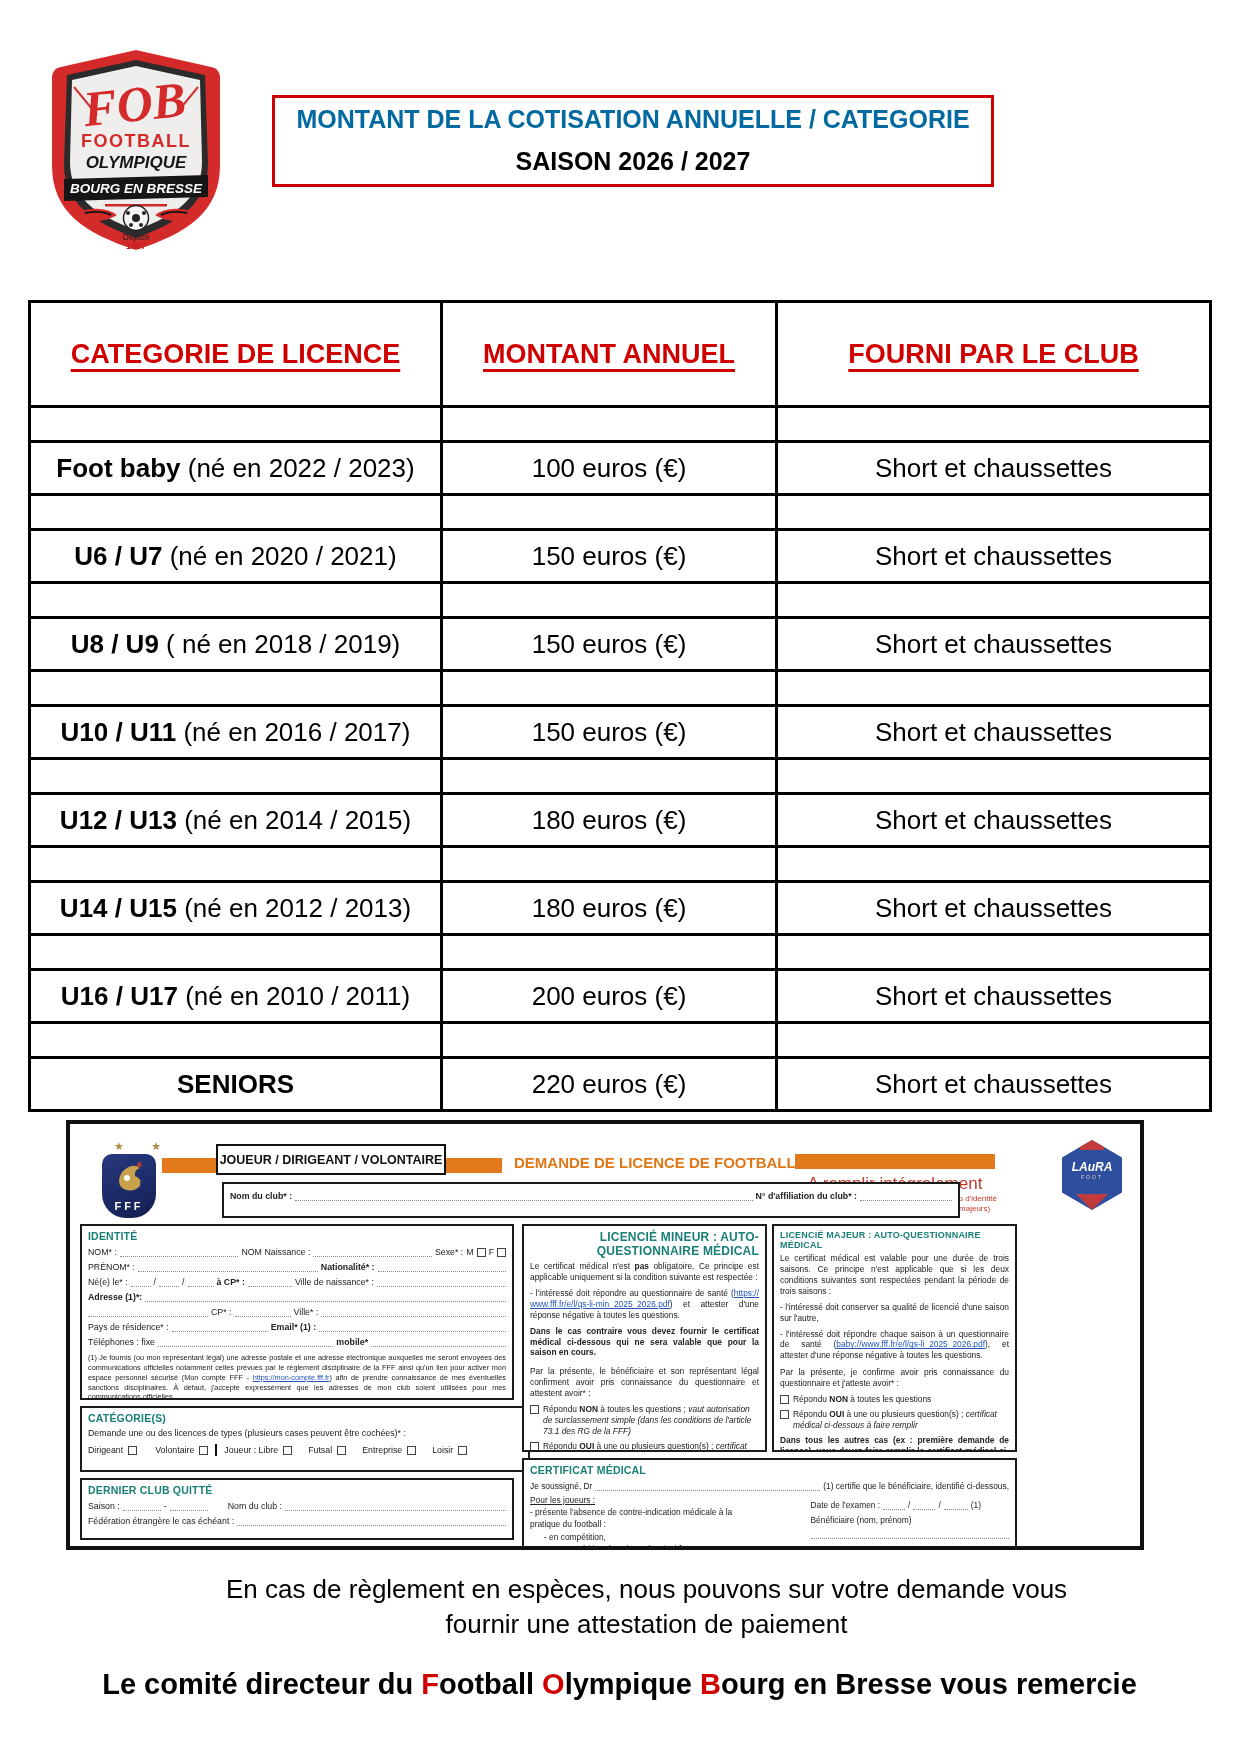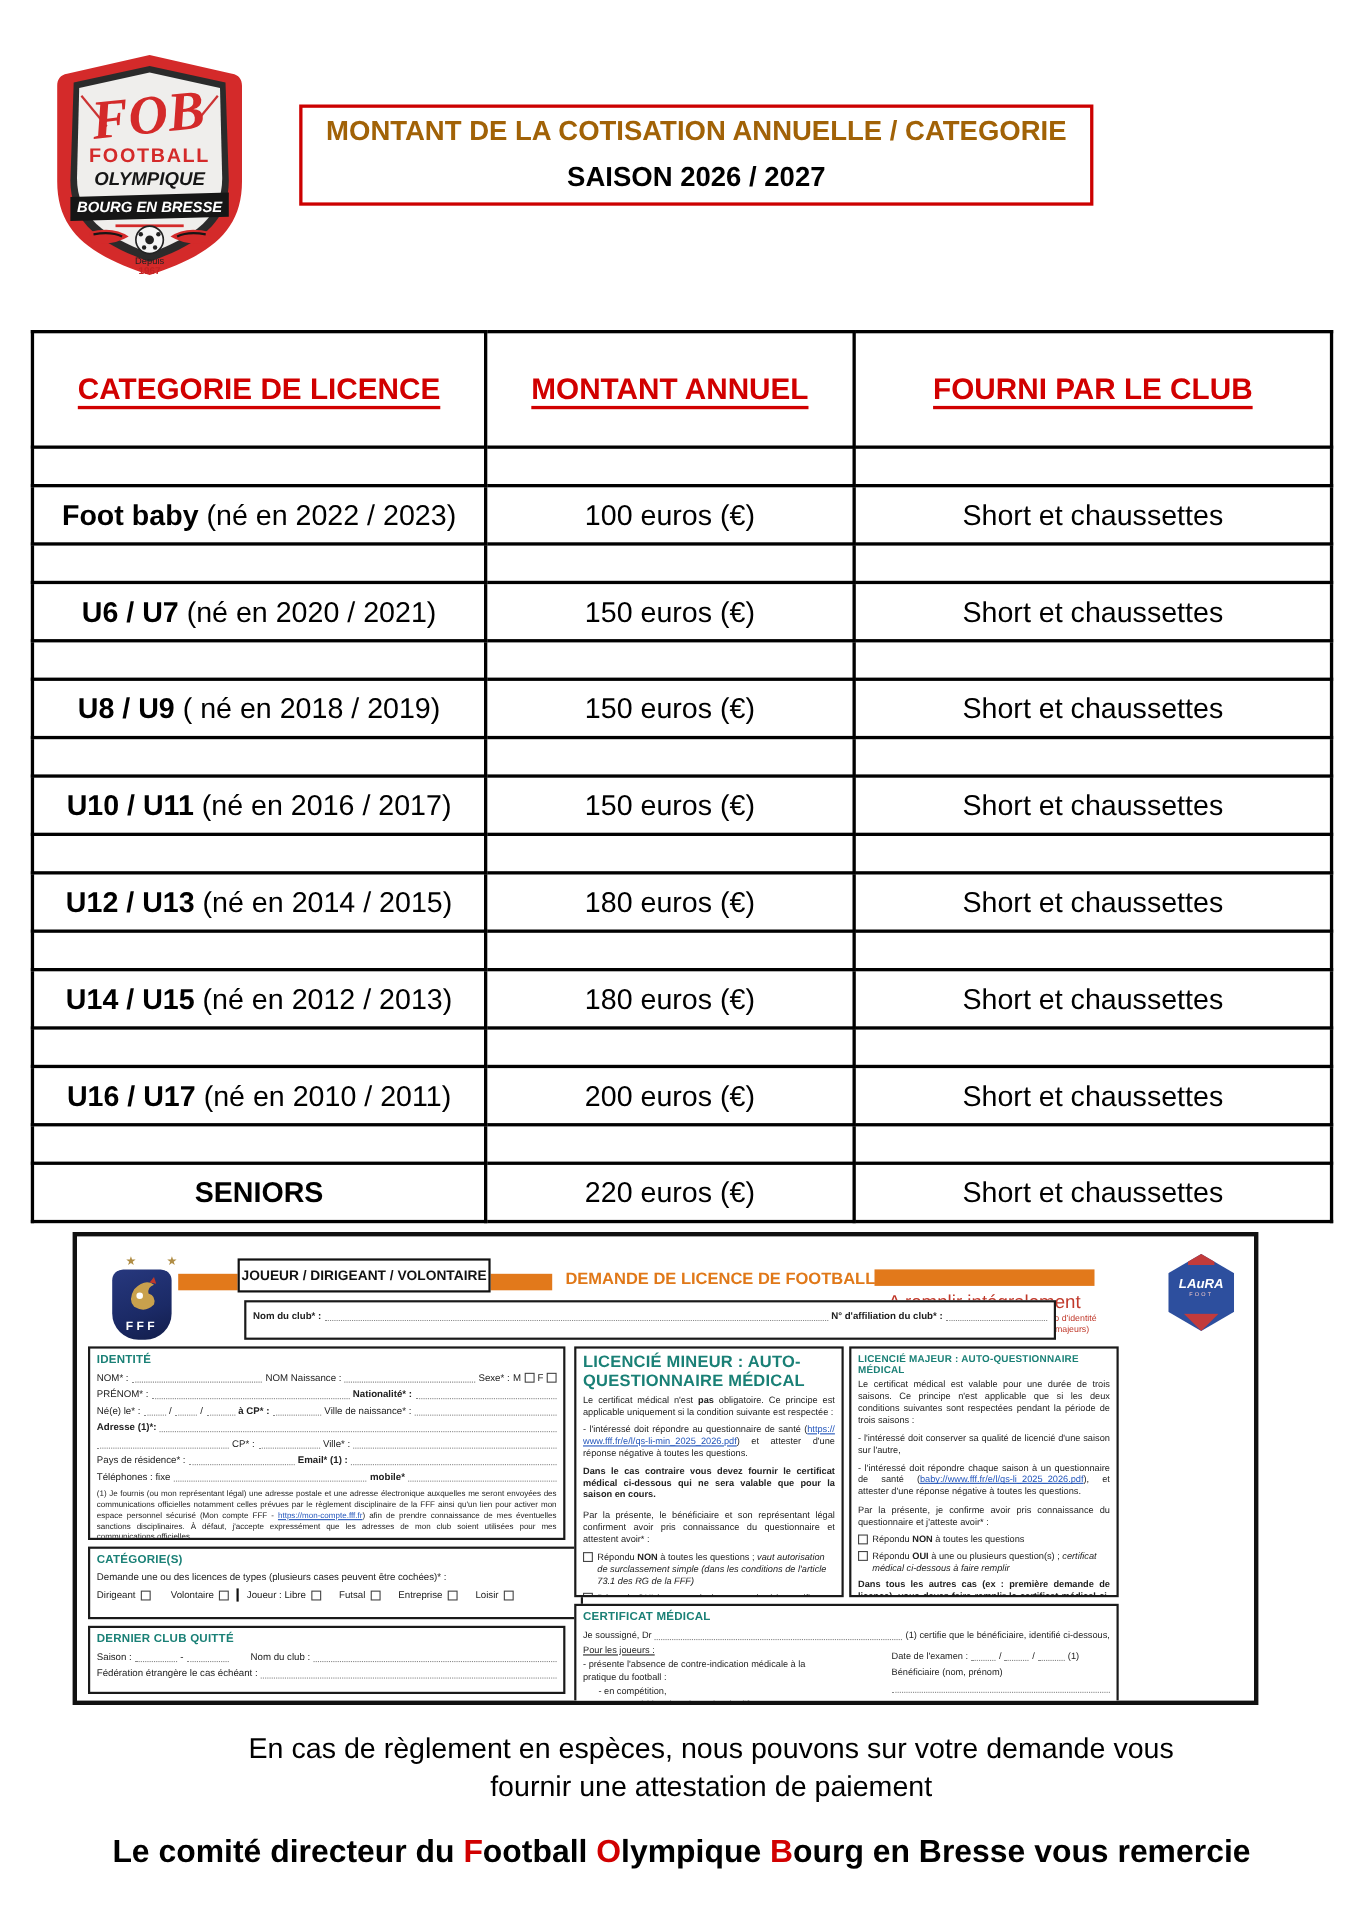--- a/index.html
+++ b/index.html
@@ -5,21 +5,21 @@
   html,body{margin:0;padding:0;background:#fff;}
   .page{position:relative;width:1239px;height:1754px;background:#fff;overflow:hidden;
         font-family:"Liberation Sans", sans-serif;color:#000;}
 
   
   .club-logo{position:absolute;left:45px;top:46px;width:182px;height:208px;}
   .title-box{position:absolute;left:272px;top:95px;width:722px;height:92px;
              border:3px solid #cc0000;box-sizing:border-box;
              display:flex;flex-direction:column;justify-content:space-between;
              padding:7px 4px 8px;text-align:center;}
-  .title-box .t1{font-size:25px;font-weight:bold;color:#a16207;}
+  .title-box .t1{font-size:25px;font-weight:bold;color:#0369a1;}
   .title-box .t2{font-size:25px;font-weight:bold;color:#000;}
 
   
   table.fees{position:absolute;left:28px;top:300px;width:1181px;border-collapse:collapse;table-layout:fixed;}
   table.fees td,table.fees th{border:3px solid #000;padding:0;}
   tr.hd-row th{height:102px;text-align:center;vertical-align:middle;}
   .hd{color:#d10000;font-size:27px;font-weight:bold;text-decoration:underline;
       text-decoration-thickness:3px;text-underline-offset:6px;}
   tr.sp td{height:32px;}
   tr.dr td{height:50px;font-size:26px;vertical-align:middle;}
@@ -363,21 +363,21 @@
         <span class="lb">Fédération étrangère le cas échéant :</span>
           <span class="dots"></span>
       </div>
     </div>
 
     <div class="box" style="left:10px;top:422px;width:434px;height:30px;">
       
     </div>
 
     <div class="box qcol" style="left:452px;top:100px;width:245px;height:228px;">
-      <div class="sec-title" style="font-size:15px;"><span>LICENCIÉ MINEUR</span><span> : AUTO-QUESTIONNAIRE MÉDICAL</span></div>
+      <div class="sec-title" style="font-size:12px;text-align:right;"><span>LICENCIÉ MINEUR</span><span> : AUTO-QUESTIONNAIRE MÉDICAL</span></div>
       <p style="margin-top:3px;"><span>Le certificat médical n'est </span><span class="bd">pas</span><span> obligatoire. Ce principe est applicable uniquement si la condition suivante est respectée :</span></p>
       <p><span>- l'intéressé doit répondre au questionnaire de santé (</span><span class="lnk">https://www.fff.fr/e/l/qs-li-min_2025_2026.pdf</span><span>) et attester d'une réponse négative à toutes les questions.</span></p>
       <p class="bd">Dans le cas contraire vous devez fournir le certificat médical ci-dessous qui ne sera valable que pour la saison en cours.</p>
       <p style="margin-top:8px;">Par la présente, le bénéficiaire et son représentant légal confirment avoir pris connaissance du questionnaire et attestent avoir* :</p>
       <div class="copt">
         <span class="cb"></span>
         <span><span>Répondu </span><span class="bd">NON</span><span> à toutes les questions ; </span><span class="it">vaut autorisation de surclassement simple (dans les conditions de l'article 73.1 des RG de la FFF)</span></span>
       </div>
       <div class="copt">
         <span class="cb"></span>

